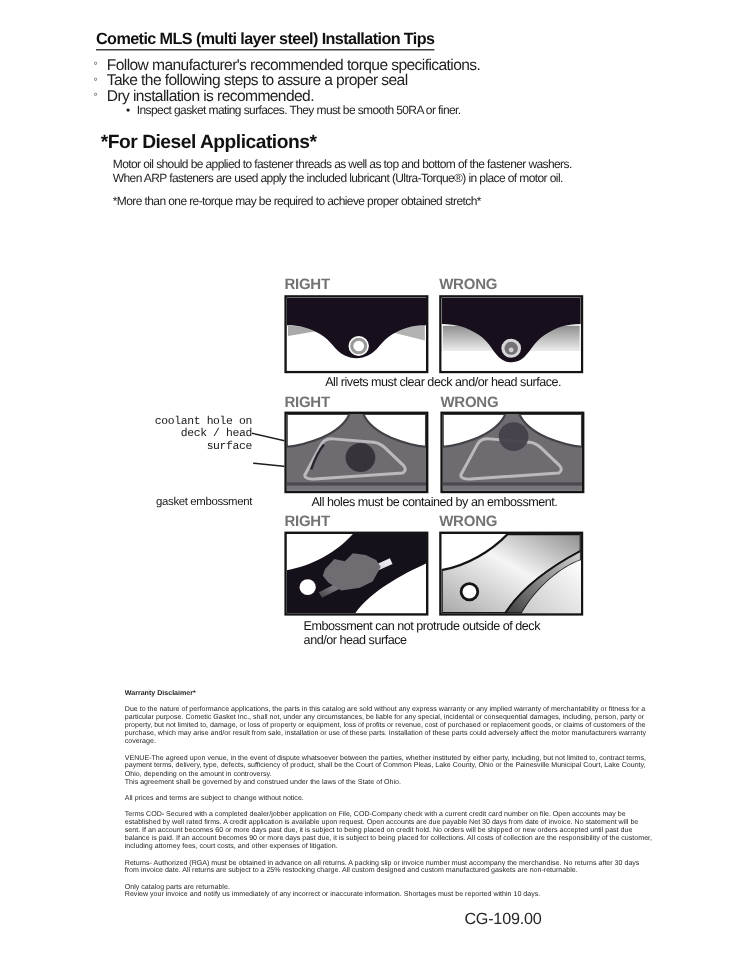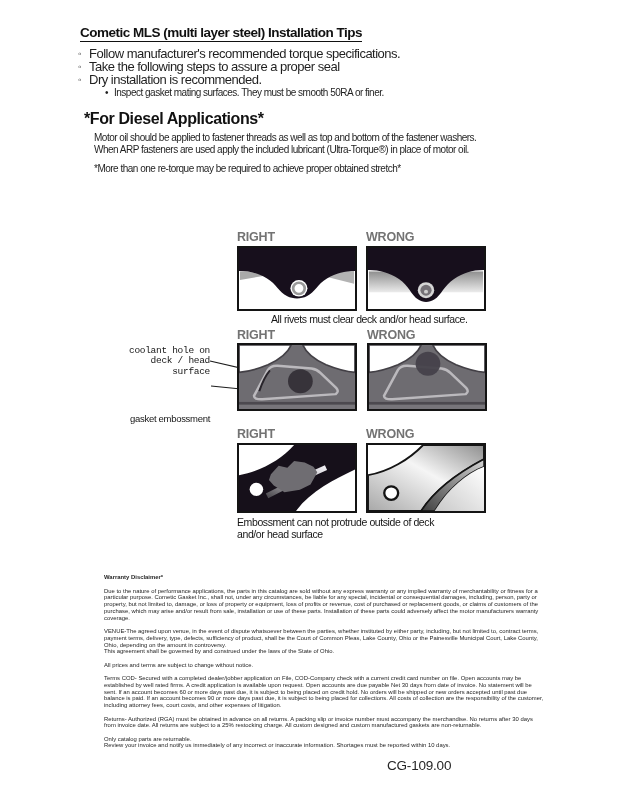--- a/index.html
+++ b/index.html
@@ -134,20 +134,21 @@
     <svg viewBox="0 0 120 68" preserveAspectRatio="none">
       <rect width="120" height="68" fill="#6e6c71"></rect>
       <rect x="0" y="60.5" width="120" height="3" fill="#4c494f"></rect>
       <rect x="0" y="63.5" width="120" height="4.5" fill="#77757a"></rect>
       <path d="M0,0 L54,0 C50.5,8.5 42,15.5 30,21 C18,26 7,28.5 0,29 Z" fill="#ffffff" stroke="#434046" stroke-width="1.8"></path>
       <path d="M120,0 L66,0 C69.5,8.5 78,15.5 90,21 C102,26 113,28.5 120,29 Z" fill="#ffffff" stroke="#434046" stroke-width="1.8"></path>
       <path d="M15.5,54 L30,26.5 Q33,21.5 40,22 L75,25 Q80.5,25.8 84.5,29.8 L100.5,45.5 Q104,49.5 100,52.2 L24,57.6 Q15.5,58 15.5,54 Z" fill="none" stroke="#bbb9bd" stroke-width="2.6" stroke-linejoin="round"></path>
       <circle cx="61" cy="20" r="12.8" fill="#45414a" opacity="0.95"></circle>
     </svg>
   </div>
+  <div class="fig-caption" style="left:237px; top:414px; width:250px; text-align:center;">All holes must be contained by an embossment.</div>
 
   <div class="fig-label" style="left:237px; top:427px;">RIGHT</div>
   <div class="fig-label" style="left:366px; top:427px;">WRONG</div>
 
   <div class="figbox" style="left:237px; top:443px; height:70px;">
     <svg viewBox="0 0 120 70" preserveAspectRatio="none">
       <defs>
         <linearGradient id="gs3" x1="0" y1="1" x2="1" y2="0">
           <stop offset="0" stop-color="#4e4c51"></stop>
             <stop offset="0.5" stop-color="#b9b7bc"></stop>
@@ -178,21 +179,21 @@
             <stop offset="1" stop-color="#ffffff"></stop>
         </linearGradient>
       </defs>
       <rect width="120" height="70" fill="#ffffff"></rect>
       <path d="M0,32 C22,28 43,15 57,0 L120,0 L120,15 C96,28 70,46 55,70 L0,70 Z" fill="url(#gradA)" stroke="#141414" stroke-width="2"></path>
       <path d="M120,15 C96,28 70,46 55,70 L69,70 C82,47 102,30 120,23 Z" fill="url(#gradB)" stroke="#141414" stroke-width="1.5"></path>
       <path d="M120,23 C102,30 82,47 69,70 L120,70 Z" fill="url(#gradC)"></path>
       <circle cx="24" cy="51" r="7.2" fill="#ffffff" stroke="#141414" stroke-width="2.4"></circle>
     </svg>
   </div>
-  <div class="fig-caption" style="left:237px; top:517px;">Embossment can not protrude outside of deck
+  <div class="fig-caption" style="left:253px; top:517px;">Embossment can not protrude outside of deck
 and/or head surface</div>
 
   <div class="disc-wrap">
     <div class="disc">
       <p class="disc-h">Warranty Disclaimer*</p>
       <p>Due to the nature of performance applications, the parts in this catalog are sold without any express warranty or any implied warranty of merchantability or fitness for a particular purpose.  Cometic Gasket Inc., shall not, under any circumstances, be liable for any special, incidental or consequential damages, including, person, party or property, but not limited to, damage, or loss of property or equipment, loss of profits or revenue, cost of purchased or replacement goods, or claims of customers of the purchase, which may arise and/or result from sale, installation or use of these parts.  Installation of these parts could adversely affect the motor manufacturers warranty coverage.</p>
       <p>VENUE-The agreed upon venue, in the event of dispute whatsoever between the parties, whether instituted by either party, including, but not limited to, contract terms, payment terms, delivery, type, defects, sufficiency of product, shall be the Court of Common Pleas, Lake County, Ohio or the Painesville Municipal Court, Lake County, Ohio, depending on the amount in controversy.
 This agreement shall be governed by and construed under the laws of the State of Ohio.</p>
       <p>All prices and terms are subject to change without notice.</p>
       <p>Terms COD- Secured with a completed dealer/jobber application on File, COD-Company check with a current credit card number on file.  Open accounts may be established by well rated firms.  A credit application is available upon request.  Open accounts are due payable Net 30 days from date of invoice.  No statement will be sent.  If an account becomes 60 or more days past due, it is subject to being placed on credit hold.  No orders will be shipped or new orders accepted until past due balance is paid.  If an account becomes 90 or more days past due, it is subject to being placed for collections.  All costs of collection are the responsibility of the customer, including attorney fees, court costs, and other expenses of litigation.</p>

